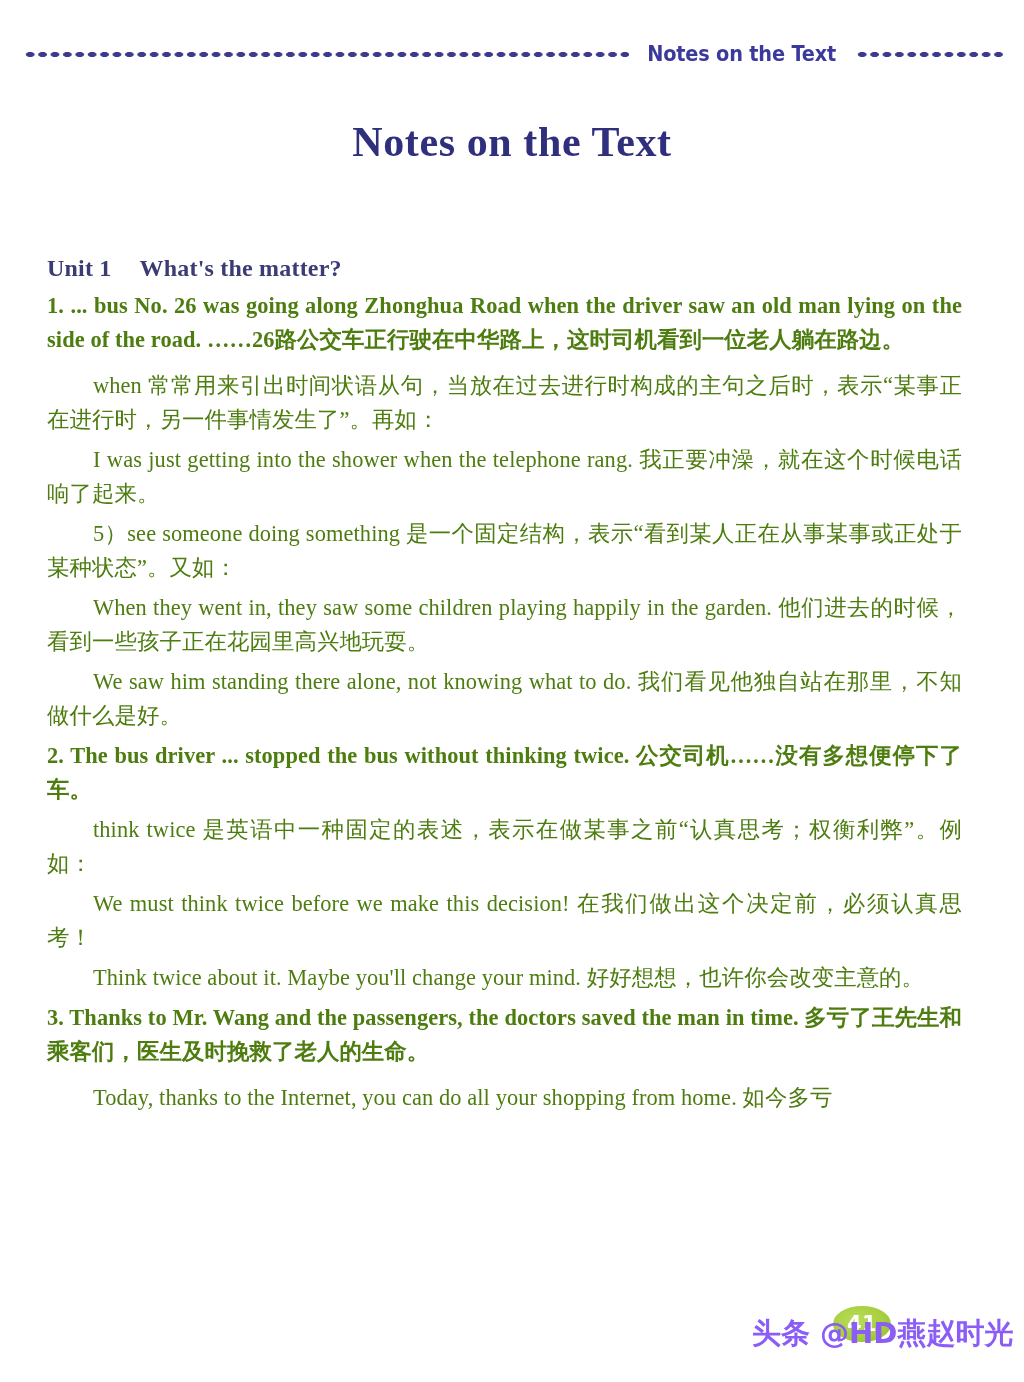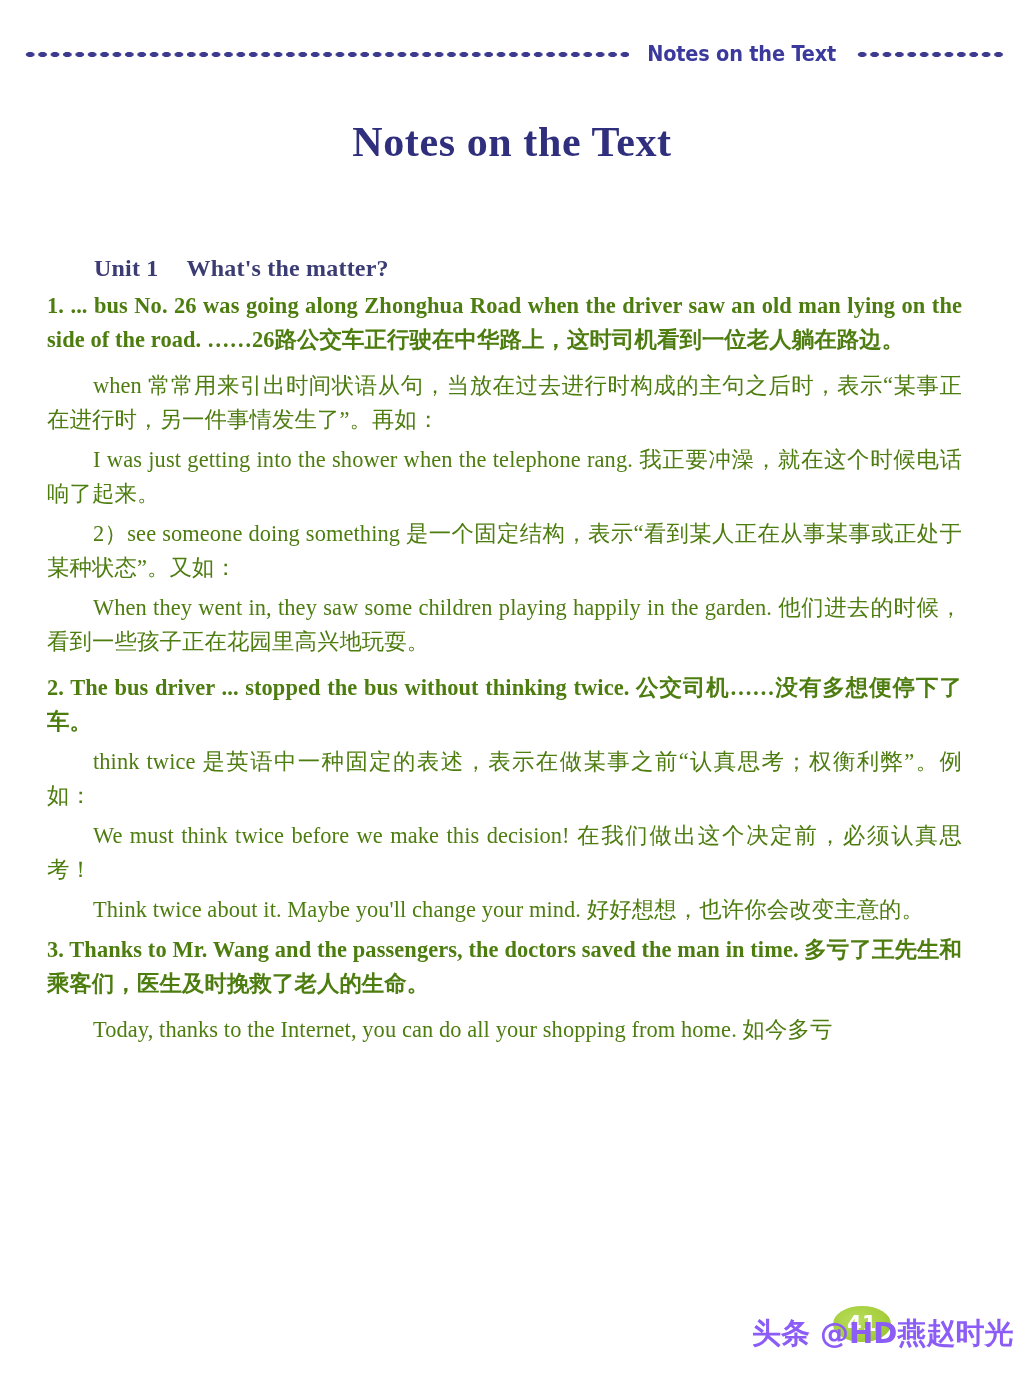--- a/index.html
+++ b/index.html
@@ -72,21 +72,21 @@
   }
 
   .unit-head {
     font-family: "Liberation Serif", "DejaVu Serif", serif;
     font-weight: bold;
     font-size: 24px;
     color: #3c3c74;
     margin: 0 0 7px 0;
     letter-spacing: 0.2px;
   }
-  .unit-head .unit-no { margin-right: 28px; margin-left: 47px; }
+  .unit-head .unit-no { margin-right: 28px; }
 
   p.para {
     margin: 0;
     font-size: 22.4px;
     line-height: 34px;
     color: #4d7c0f;
     text-align: justify;
     text-justify: inter-character;
     letter-spacing: 0.1px;
   }
@@ -152,24 +152,25 @@
       <span class="unit-no">Unit 1</span><span>What's the matter?</span>
     </div>
 
     <p class="para numbered flush">1.  ... bus No. 26 was going along Zhonghua Road when the driver saw an old man lying on the side of the road. ……26路公交车正行驶在中华路上，这时司机看到一位老人躺在路边。</p>
     <div class="spacer-sm"></div>
     <div class="spacer-sm"></div>
     <p class="para indented">when 常常用来引出时间状语从句，当放在过去进行时构成的主句之后时，表示“某事正在进行时，另一件事情发生了”。再如：</p>
     <div class="spacer-sm"></div>
     <p class="para indented">I was just getting into the shower when the telephone rang. 我正要冲澡，就在这个时候电话响了起来。</p>
     <div class="spacer-sm"></div>
-    <p class="para indented">2）see someone doing something 是一个固定结构，表示“看到某人正在从事某事或正处于某种状态”。又如：</p>
+    <p class="para indented">5）see someone doing something 是一个固定结构，表示“看到某人正在从事某事或正处于某种状态”。又如：</p>
     <div class="spacer-sm"></div>
     <p class="para indented">When they went in, they saw some children playing happily in the garden. 他们进去的时候，看到一些孩子正在花园里高兴地玩耍。</p>
     <div class="spacer-sm"></div>
+    <p class="para indented">We saw him standing there alone, not knowing what to do. 我们看见他独自站在那里，不知做什么是好。</p>
     <div class="spacer-sm"></div>
 
     <p class="para numbered flush">2.  The bus driver ... stopped the bus without thinking twice. 公交司机……没有多想便停下了车。</p>
     <div class="spacer-sm"></div>
     <p class="para indented">think twice 是英语中一种固定的表述，表示在做某事之前“认真思考；权衡利弊”。例如：</p>
     <div class="spacer-sm"></div>
     <p class="para indented">We must think twice before we make this decision! 在我们做出这个决定前，必须认真思考！</p>
     <div class="spacer-sm"></div>
     <p class="para indented">Think twice about it. Maybe you'll change your mind. 好好想想，也许你会改变主意的。</p>
     <div class="spacer-sm"></div>

